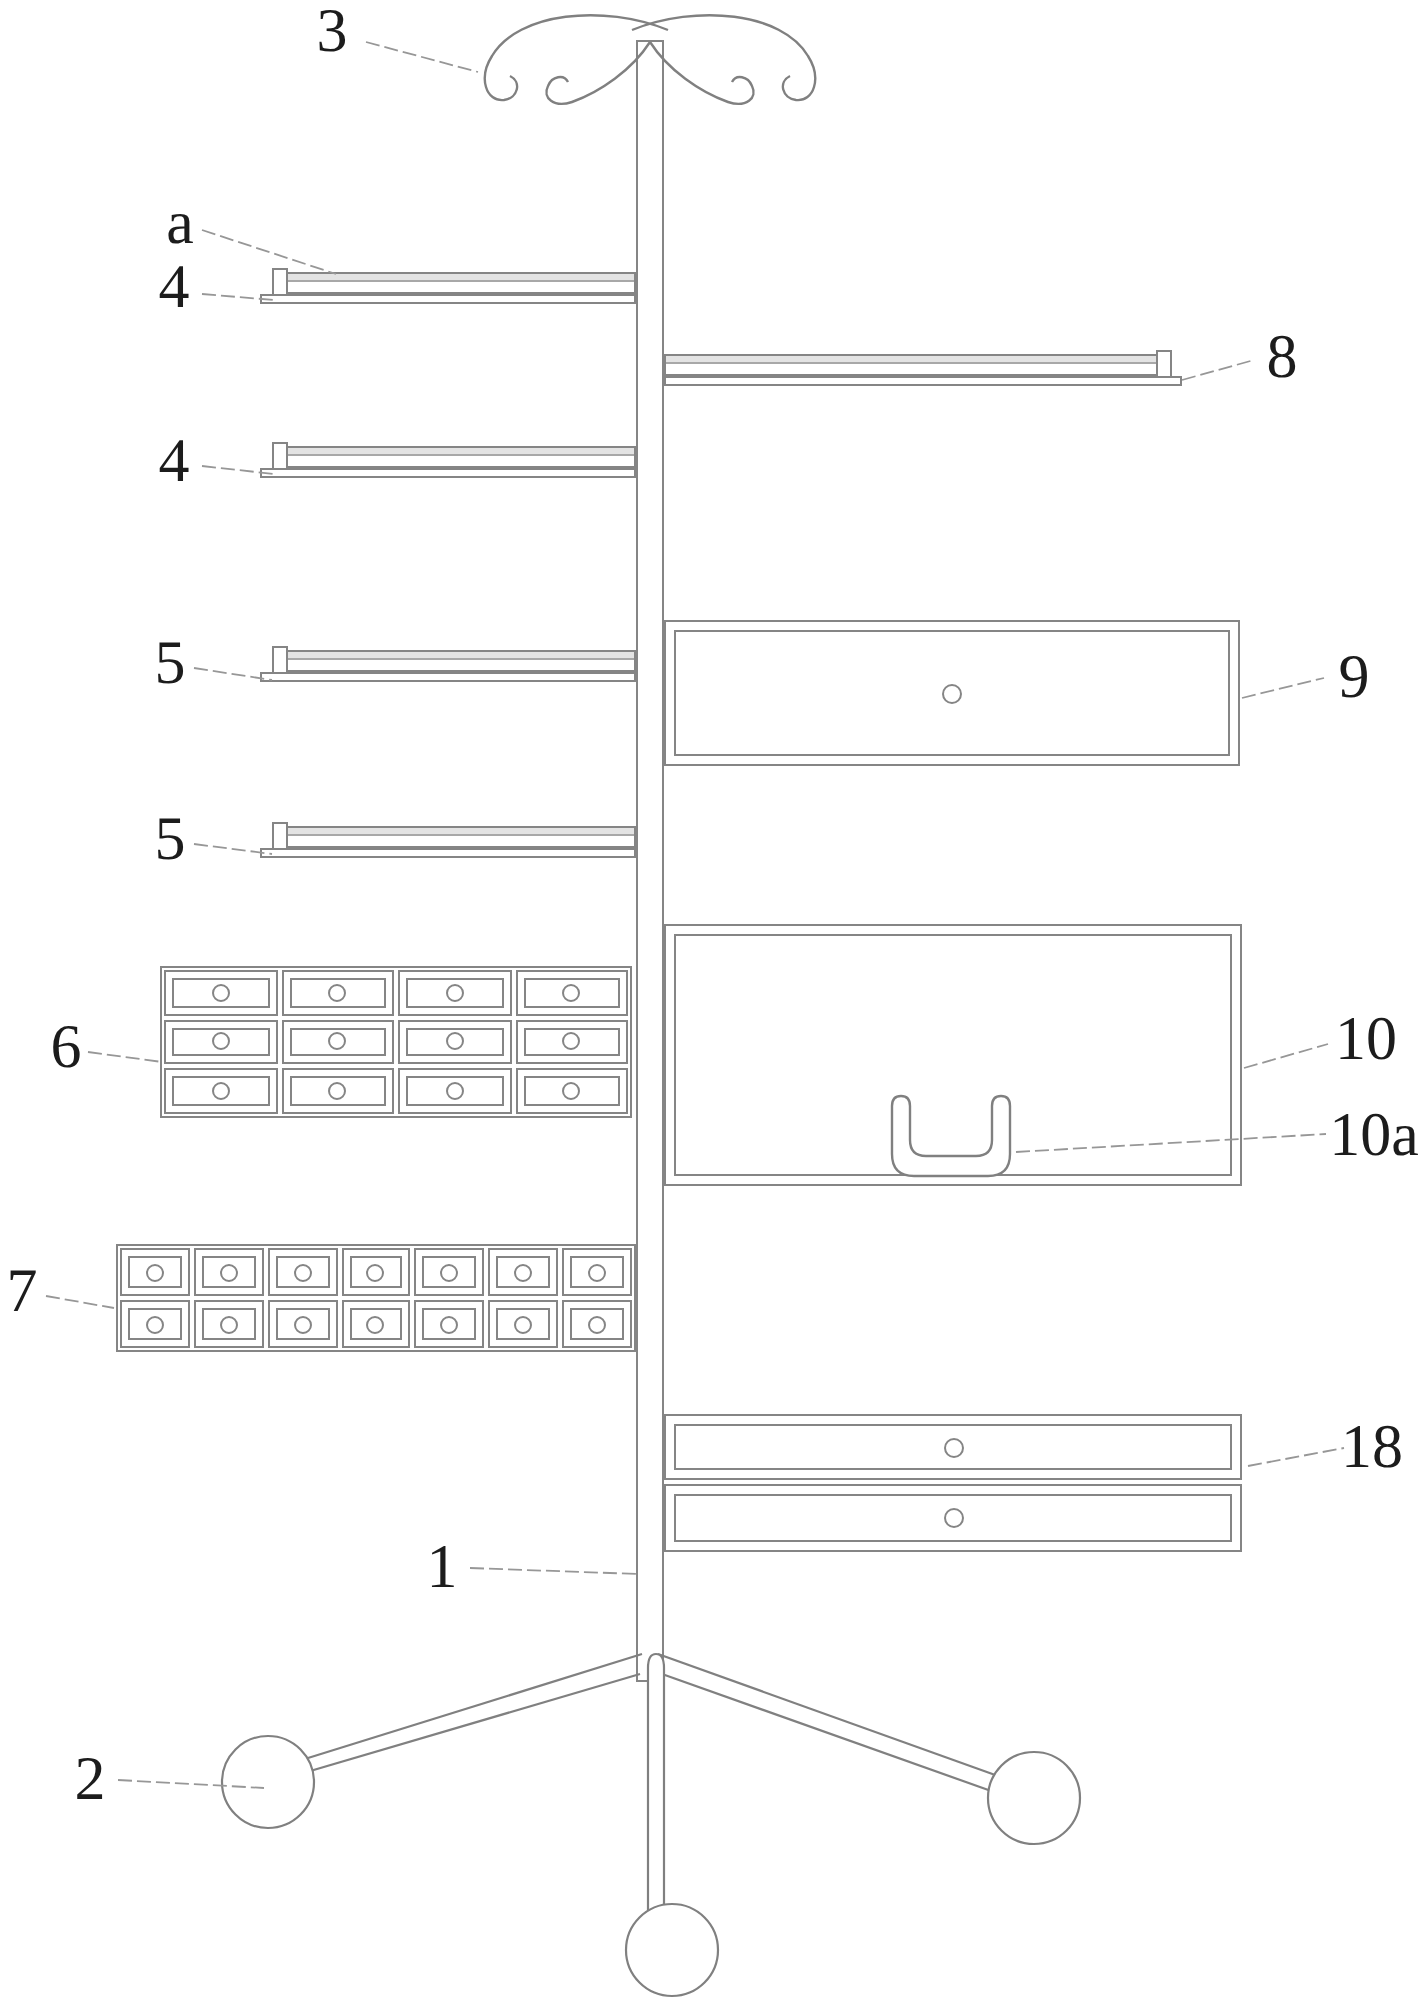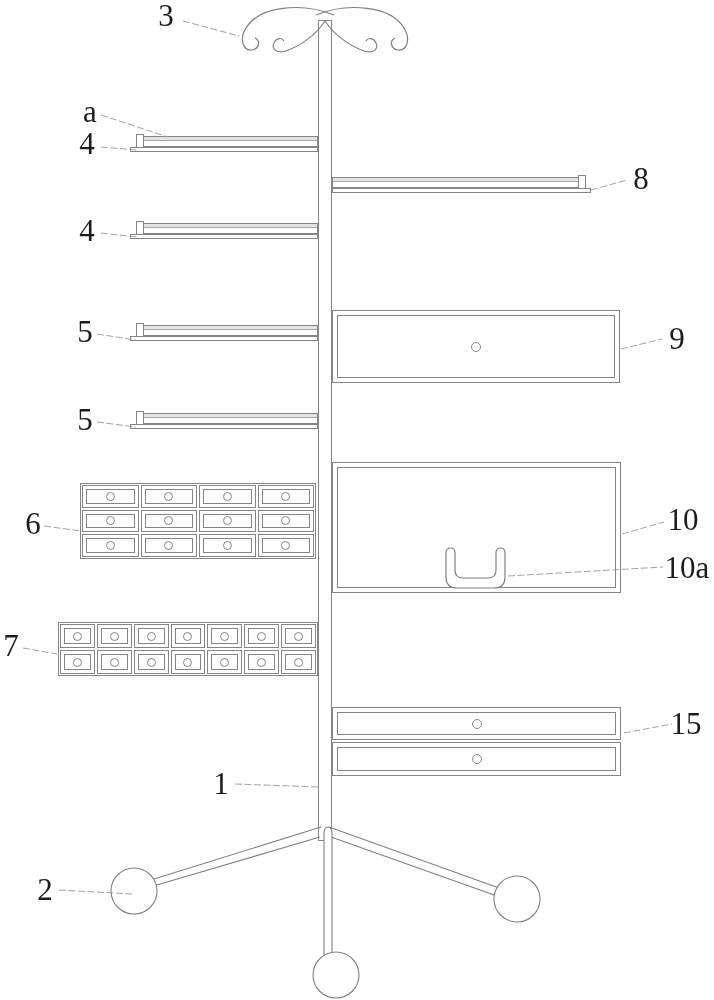--- a/index.html
+++ b/index.html
@@ -284,17 +284,17 @@
   <div class="lbl" style="left:87px;top:143px">4</div>
   <div class="lbl" style="left:87px;top:230px">4</div>
   <div class="lbl" style="left:641px;top:178px">8</div>
   <div class="lbl" style="left:85px;top:331px">5</div>
   <div class="lbl" style="left:85px;top:419px">5</div>
   <div class="lbl" style="left:677px;top:338px">9</div>
   <div class="lbl" style="left:33px;top:523px">6</div>
   <div class="lbl" style="left:683px;top:519px">10</div>
   <div class="lbl" style="left:687px;top:567px">10a</div>
   <div class="lbl" style="left:11px;top:645px">7</div>
-  <div class="lbl" style="left:686px;top:723px">15</div>
+  <div class="lbl" style="left:686px;top:723px">18</div>
   <div class="lbl" style="left:221px;top:783px">1</div>
   <div class="lbl" style="left:45px;top:889px">2</div>
 
 </div>
 
 </body></html>

